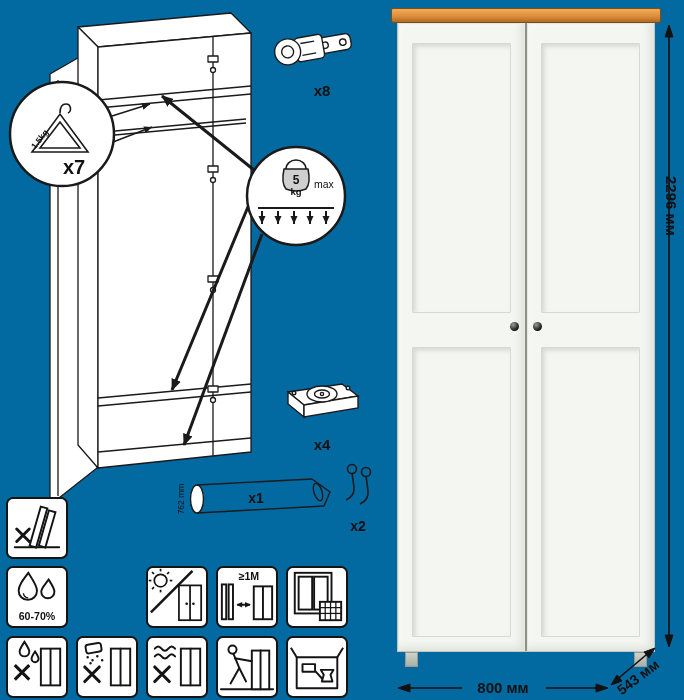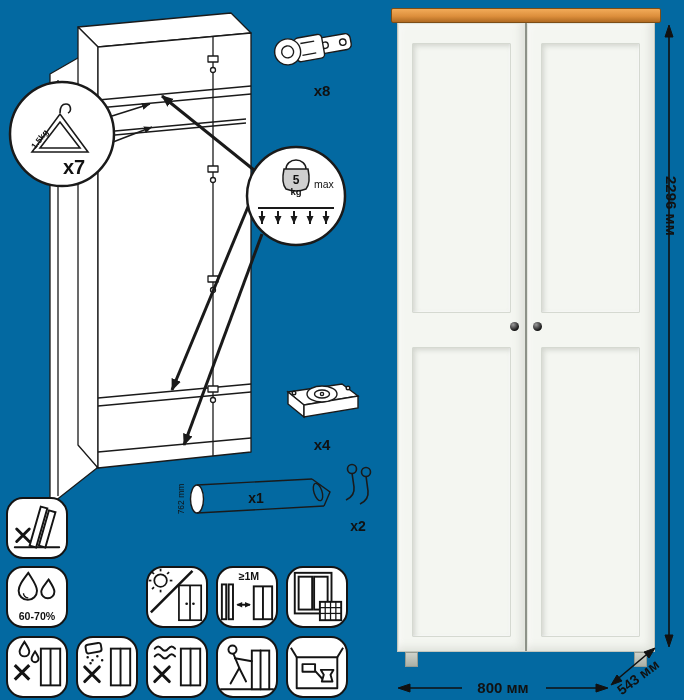--- a/index.html
+++ b/index.html
@@ -7,21 +7,21 @@
   body { font-family:"Liberation Sans","DejaVu Sans",sans-serif; }
   .stage { position:relative; width:684px; height:700px; background:#0369a1; overflow:hidden; }
 
   svg text { font-family:"Liberation Sans","DejaVu Sans",sans-serif; }
 
   .left-diagram { position:absolute; left:0; top:0; z-index:1; }
   .dims-overlay { position:absolute; left:0; top:0; z-index:6; pointer-events:none; }
 
   
   .cell { position:absolute; width:62px; height:62px; border:2.5px solid #141414;
-          border-radius:17px; background:#fff; z-index:2; }
+          border-radius:7px; background:#fff; z-index:2; }
   .cell svg { width:100%; height:100%; display:block; }
 
   
   .wardrobe { position:absolute; left:396px; top:8px; width:260px; height:660px; z-index:1; }
   .cornice { position:absolute; left:-5px; right:-5px; top:0; height:15px;
              background:linear-gradient(180deg,#f2ab59,#dd8f3c 55%,#b06a22);
              border:1px solid #7d4d16; border-radius:2px; z-index:2; }
   .doors { position:absolute; left:1px; right:1px; top:14px; height:630px;
            background:#8d9288; display:flex; gap:2px; border:1px solid #c2c6be; }
   .door { flex:1; background:#f4f6f1; position:relative;

